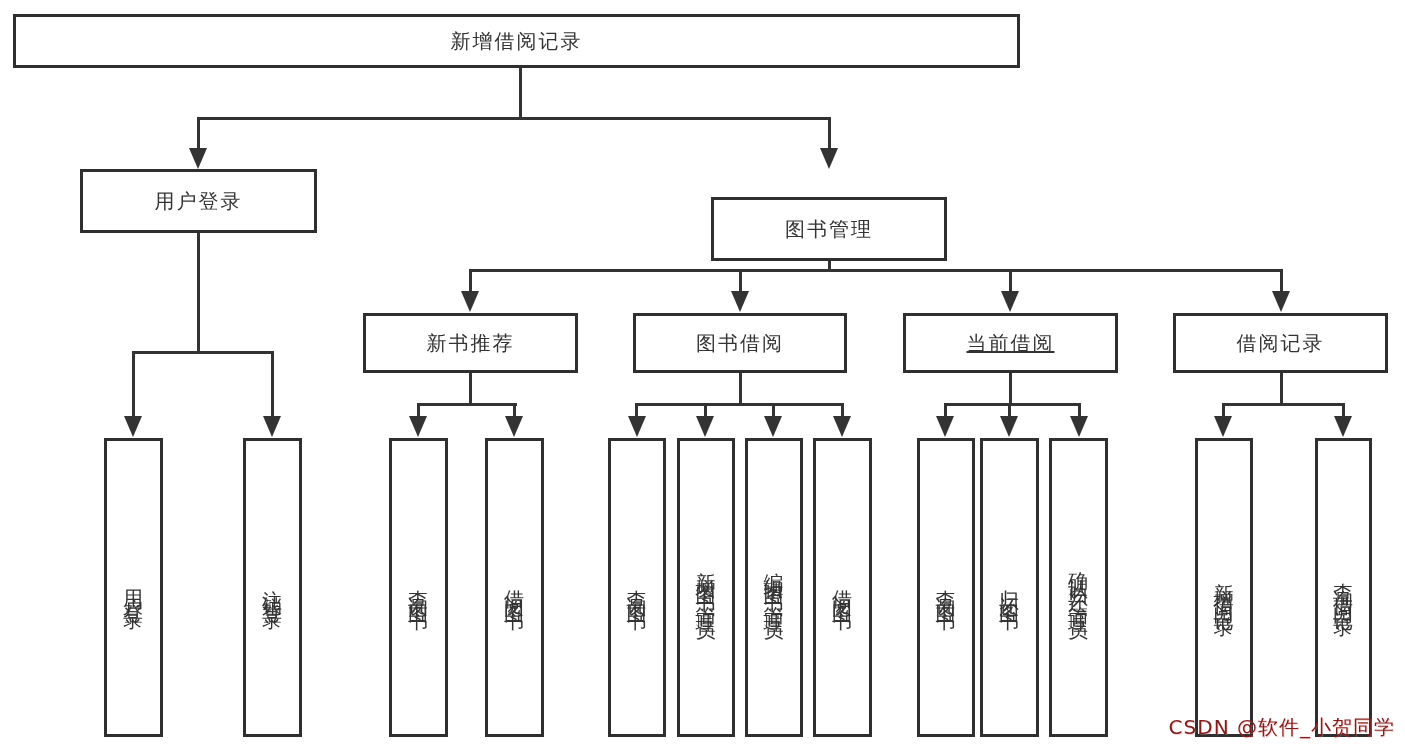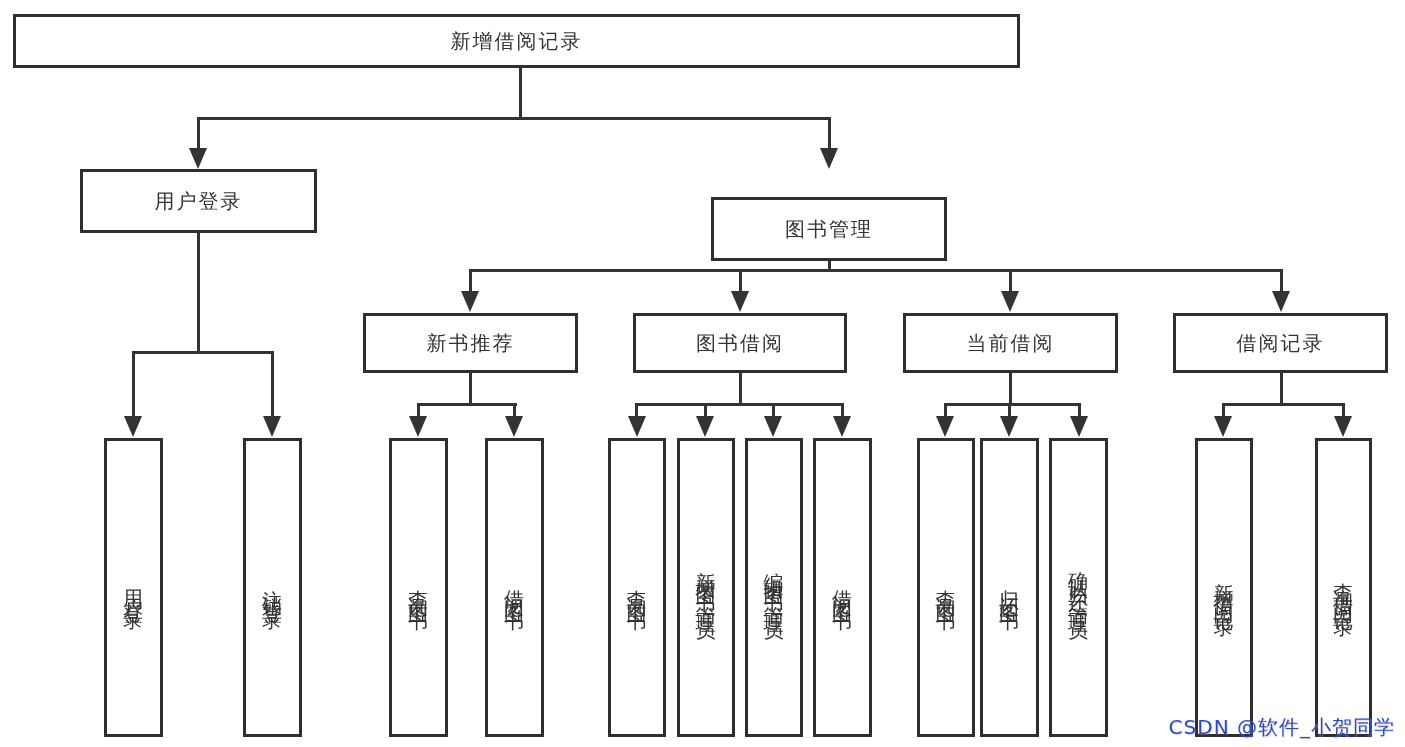--- a/index.html
+++ b/index.html
@@ -43,21 +43,21 @@
     border-left: 9px solid transparent;
     border-right: 9px solid transparent;
     border-top: 21px solid #333333;
     z-index: 1;
   }
   .watermark {
     position: absolute;
     right: 10px;
     bottom: 6px;
     font-size: 20px;
-    color: #1d4ed8;
+    color: #7f1d1d;
     text-shadow: 1px 1px 0 rgba(225, 130, 130, 0.35);
     letter-spacing: 1px;
     z-index: 3;
     white-space: nowrap;
   }
 </style>
 </head>
 <body>
 
 <div class="canvas">
@@ -75,21 +75,21 @@
   </div>
 
   <div class="node" style="left:363px; top:313px; width:215px; height:60px;">
     <span>新书推荐</span>
   </div>
 
   <div class="node" style="left:633px; top:313px; width:214px; height:60px;">
     <span>图书借阅</span>
   </div>
 
-  <div class="node" style="left:903px; top:313px; width:215px; height:60px;">
+  <div class="node" style="left:903px; top:313px; width:215px; height:60px;text-decoration:underline;">
     <span>当前借阅</span>
   </div>
 
   <div class="node" style="left:1173px; top:313px; width:215px; height:60px;justify-content:center;">
     <span>借阅记录</span>
   </div>
 
   <div class="node vert" style="left:104px; top:438px; width:59px; height:299px;">
     <span>用户登录</span>
   </div>

